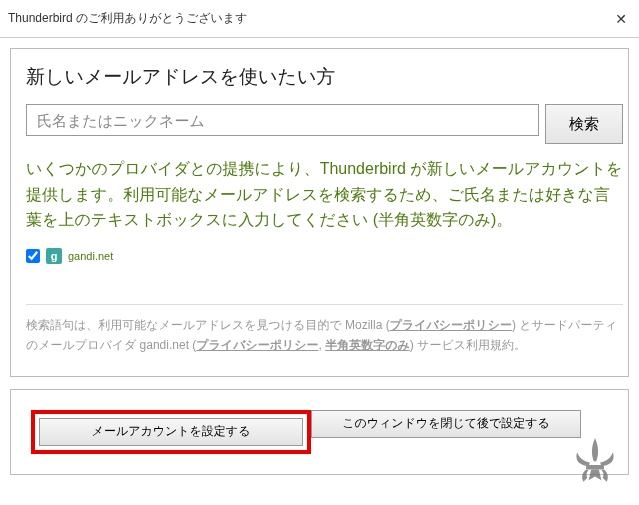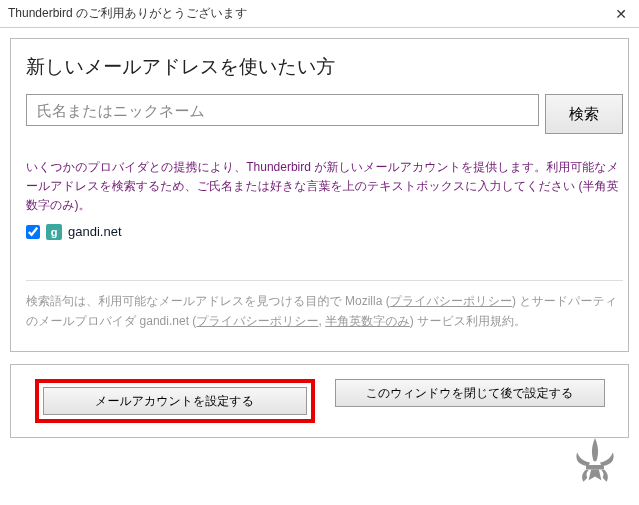--- a/index.html
+++ b/index.html
@@ -15,21 +15,21 @@
       height: 505px;
       position: relative;
       overflow: hidden;
     }
     .titlebar {
       display: flex;
       justify-content: space-between;
       align-items: center;
       padding: 4px 8px;
       border-bottom: 1px solid #ccc;
-      height: 28px;
+      height: 38px;
     }
     .titlebar-text {
       font-size: 12px;
       color: #333;
     }
     .close-x {
       font-size: 14px;
       color: #333;
       cursor: pointer;
       width: 20px;
@@ -45,21 +45,21 @@
     }
     .heading {
       font-size: 19px;
       font-weight: normal;
       color: #222;
       margin-bottom: 14px;
     }
     .search-row {
       display: flex;
       gap: 6px;
-      margin-bottom: 24px;
+      margin-bottom: 12px;
       border-radius: 13px;
     }
     .search-input {
       flex: 1;
       height: 32px;
       border: 1px solid #999;
       padding: 0 10px;
       font-size: 15px;
       color: #333;
       background: #fff;
@@ -71,24 +71,24 @@
     .search-btn {
       width: 78px;
       height: 40px;
       border: 1px solid #999;
       background: linear-gradient(#f5f5f5, #e5e5e5);
       font-size: 15px;
       font-family: inherit;
       cursor: pointer;
     }
     .desc-text {
-      font-size: 12px;
-      color: #701a75;
+      font-size: 16px;
+      color: #4d7c0f;
       line-height: 1.6;
-      margin-bottom: 8px;
+      margin-bottom: 15px;
     }
     .provider-row {
       display: flex;
       align-items: center;
       gap: 6px;
       margin-bottom: 40px;
     }
     .provider-row input[type="checkbox"] {
       width: 14px;
       height: 14px;
@@ -99,44 +99,43 @@
       background: #3aa89e;
       border-radius: 2px;
       display: inline-flex;
       align-items: center;
       justify-content: center;
       color: #fff;
       font-size: 11px;
       font-weight: bold;
     }
     .provider-name {
-      font-size: 13px;
-      color: #0f172a;
+      font-size: 11px;
+      color: #4d7c0f;
     }
     .divider {
       border: none;
       border-top: 1px solid #ddd;
       margin-bottom: 10px;
     }
     .footer-text {
       font-size: 12px;
       color: #999;
       line-height: 1.7;
     }
     .footer-text .link {
       color: #999;
       text-decoration: underline;
       cursor: pointer;
+      font-weight: bold;
     }
     .button-panel {
       border: 1px solid #bbb;
-      padding: 14px 20px;
-      display: flex;
-      gap: 20px;
-      justify-content: center;
+      padding: 20px 20px;
+      display: flex;
     }
     .action-btn {
       flex: 1;
       height: 28px;
       border: 1px solid #999;
       background: linear-gradient(#f7f7f7, #e3e3e3);
       font-size: 12px;
       font-family: inherit;
       cursor: pointer;
       max-width: 270px;

